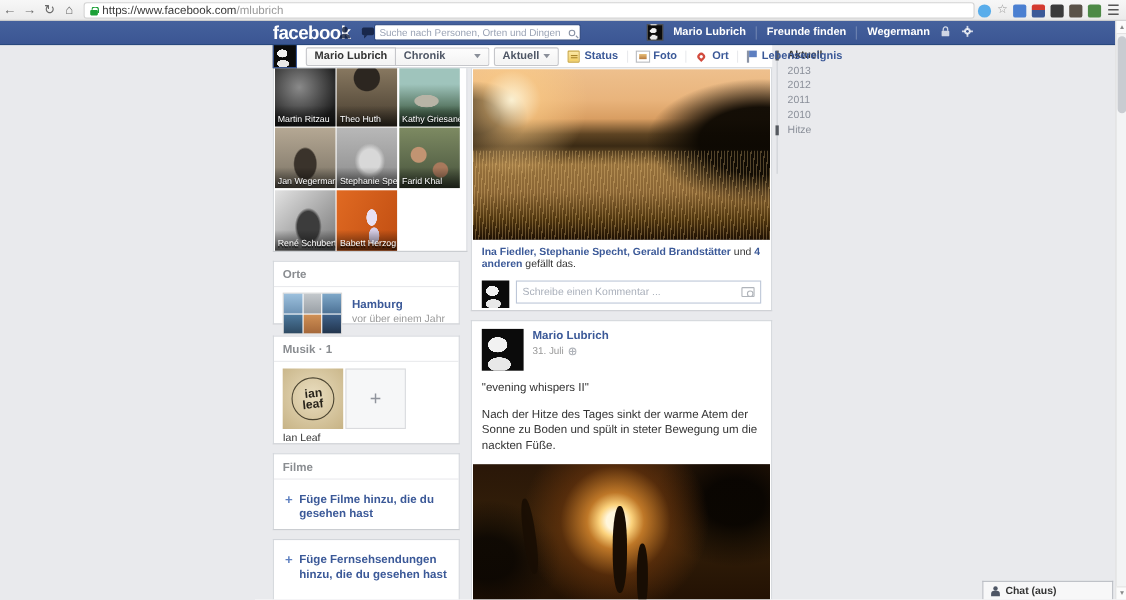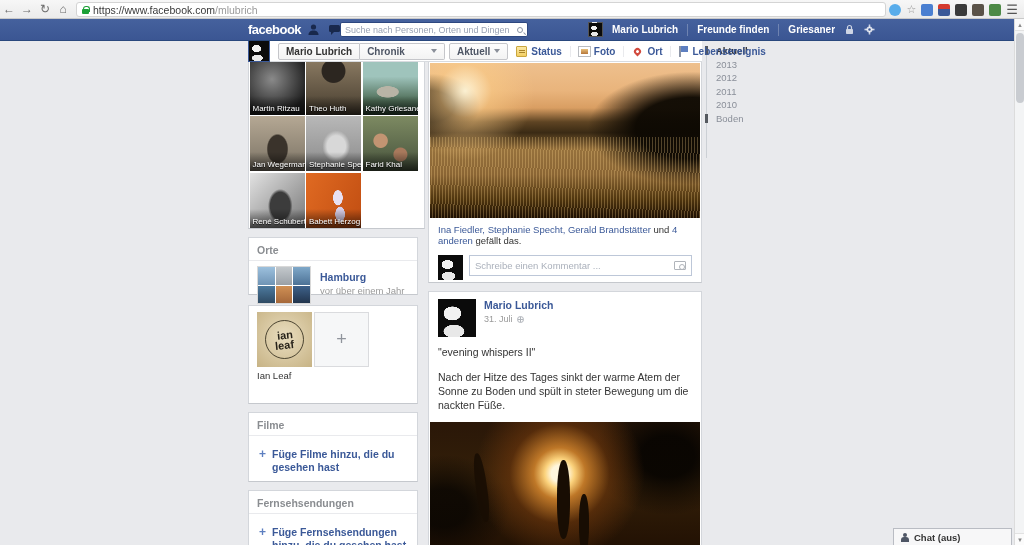--- a/index.html
+++ b/index.html
@@ -20,21 +20,21 @@
   .url-main { font-size:10.5px; color:#3a3a3a; }
   .url-path { font-size:10.5px; color:#9a9a9a; }
   .chrome-right { position:absolute; right:6px; top:0; height:19px; display:flex; align-items:center; gap:5px; }
   .ext { width:12px; height:12px; border-radius:2px; font-size:8px; color:#fff; text-align:center; line-height:12px; }
   .star { color:#9a9a9a; font-size:11px; line-height:19px; }
   .menu-glyph { color:#555; font-size:13px; line-height:19px; }
 
   
   .fb-navbar { position:absolute; left:0; top:19px; width:1014px; height:22px;
     background:linear-gradient(#45619d,#3b5693); border-bottom:1px solid #29487d; z-index:40; }
-  .fb-logo { position:absolute; left:248px; top:1px; color:#fff; font-size:13px; font-weight:bold;
+  .fb-logo { position:absolute; left:248px; top:1px; color:#fff; font-size:17px; font-weight:bold;
     letter-spacing:-0.5px; line-height:20px; cursor:pointer; }
   .fb-navicons { position:absolute; left:307px; top:4px; display:flex; gap:8px; }
   .fb-navicons svg { display:block; }
   .fb-search { position:absolute; left:340px; top:3px; width:188px; height:15px; background:#fff;
     border-radius:2px; border:1px solid #2d477f; display:flex; align-items:center; padding:0 4px; }
   .fb-search input { flex:1; border:none; outline:none; font-size:9px; color:#333; font-family:"Liberation Sans",sans-serif; background:transparent; }
   .fb-search input::placeholder { color:#9aa3b5; }
   .mag { width:6px; height:6px; border:1.4px solid #8a93a5; border-radius:50%; position:relative; flex:none; }
   .mag::after { content:""; position:absolute; left:5px; top:5px; width:3px; height:1.4px; background:#8a93a5; transform:rotate(45deg); }
   .fb-right { position:absolute; left:588px; top:0; height:21px; display:flex; align-items:center; gap:9px; }
@@ -132,21 +132,21 @@
       radial-gradient(circle at 13% 18%, rgba(255,246,216,0.95) 0%, rgba(252,205,135,0.55) 10%, rgba(252,195,125,0) 26%),
       radial-gradient(ellipse 55% 52% at 97% 42%, rgba(12,8,2,0.96) 38%, rgba(12,8,2,0) 70%),
       radial-gradient(ellipse 28% 32% at 0% 28%, rgba(18,12,4,0.92) 32%, rgba(18,12,4,0) 66%),
       linear-gradient(to bottom, #eec08d 0%, #e9b47c 18%, #d99e62 29%, #5e4423 38%, #3a2a14 45%, #96713c 56%, #8a6534 72%, #4f350e 88%, #1c0f03 100%); }
   .photo1 .grass { position:absolute; left:0; right:0; bottom:0; height:52%;
     background:repeating-linear-gradient(93deg, rgba(255,214,140,0.28) 0 1px, rgba(0,0,0,0) 1px 3px); }
   .post-actions { padding:6px 9px 5px; font-size:9.5px; color:#3b5998; border-bottom:1px solid #e9eaed; }
   .post-actions span { cursor:pointer; }
   .post-actions span + span::before { content:" · "; color:#999; cursor:default; }
   .likes-row { padding:5px 9px; font-size:9.5px; color:#333; }
-  .likes-row .blue { color:#3b5998; cursor:pointer; }
+  .likes-row .blue { color:#3b5998; cursor:pointer;font-weight:bold; }
   .comment-row { display:flex; gap:6px; padding:4px 9px 8px; align-items:flex-start; }
   .c-avatar { width:25px; height:25px; flex:none; }
   .comment-input { flex:1; height:21px; border:1px solid #bdc7d8; background:#fff; display:flex; align-items:center; padding:0 5px; }
   .comment-input input { flex:1; border:none; outline:none; font-size:9.5px; color:#333; background:transparent; font-family:"Liberation Sans",sans-serif; }
   .comment-input input::placeholder { color:#aab0bb; }
   .ic-cam { width:12px; height:9px; border:1px solid #b0b4ba; border-radius:1px; position:relative; flex:none; }
   .ic-cam::after { content:""; position:absolute; left:3.5px; top:1.5px; width:4px; height:4px; border:1px solid #b0b4ba; border-radius:50%; }
 
   .post2 { left:428px; top:291px; width:274px; height:300px; }
   .p2-head { display:flex; gap:8px; padding:7px 9px 4px; }
@@ -229,21 +229,21 @@
     <div class="fb-search">
       <input type="text" placeholder="Suche nach Personen, Orten und Dingen" style="">
       <span class="mag"></span>
     </div>
     <div class="fb-right">
       <span class="fb-avatar pfp"></span>
       <span class="lbl">Mario Lubrich</span>
       <span class="sep"></span>
       <span class="lbl">Freunde finden</span>
       <span class="sep"></span>
-      <span class="lbl">Griesaner</span>
+      <span class="lbl">Wegermann</span>
       <span><svg width="11" height="11" viewBox="0 0 11 11">
             <rect x="2" y="5" width="7" height="5" rx="0.8" fill="rgba(255,255,255,0.75)"></rect>
             <path d="M3.5 5V3.5a2 2 0 0 1 4 0V5" stroke="rgba(255,255,255,0.75)" stroke-width="1.2" fill="none"></path>
           </svg></span>
       <span><svg width="11" height="11" viewBox="0 0 11 11">
             <circle cx="5.5" cy="5.5" r="3" fill="rgba(255,255,255,0.75)"></circle>
             <rect x="4.7" y="0.5" width="1.6" height="10" fill="rgba(255,255,255,0.75)"></rect>
             <rect x="0.5" y="4.7" width="10" height="1.6" fill="rgba(255,255,255,0.75)"></rect>
             <circle cx="5.5" cy="5.5" r="1.2" fill="#3b5693"></circle>
           </svg></span>
@@ -283,21 +283,21 @@
     </div>
   </div>
 
   <div class="timeline-nav">
     <div class="tl-line"></div>
     <div class="tl-item active">Aktuell</div>
     <div class="tl-item">2013</div>
     <div class="tl-item">2012</div>
     <div class="tl-item">2011</div>
     <div class="tl-item">2010</div>
-    <div class="tl-item birth">Boden</div>
+    <div class="tl-item birth">Hitze</div>
   </div>
 
   <div class="card friends-card">
     <div class="fgrid">
       <div class="ftile f0">
           <span class="fname">Martin Ritzau</span>
         </div>
       <div class="ftile f1">
           <span class="fname">Theo Huth</span>
         </div>
@@ -334,20 +334,21 @@
           <i style="background:linear-gradient(#3e618a,#22354d)"></i>
       </div>
       <div>
         <div class="place-link">Hamburg</div>
         <div class="place-time">vor über einem Jahr</div>
       </div>
     </div>
   </div>
 
   <div class="card musik-card">
+    <div class="card-head">Musik · 1</div>
     <div class="mrow">
       <div class="album">
         <span class="t">ian</span>
         <span class="t">leaf</span>
       </div>
       <div class="plus-tile">
           <span>+</span>
         </div>
     </div>
     <div class="album-label">Ian Leaf</div>
@@ -355,21 +356,20 @@
 
   <div class="card filme-card">
     <div class="card-head">Filme</div>
     <div class="add-link">
       <span class="add-plus">+</span>
       <span>Füge Filme hinzu, die du gesehen hast</span>
     </div>
   </div>
 
   <div class="card tv-card">
-    <div class="card-head">Fernsehsendungen</div>
     <div class="add-link">
       <span class="add-plus">+</span>
       <span>Füge Fernsehsendungen hinzu, die du gesehen hast</span>
     </div>
   </div>
 
   <div class="card post1">
     <div class="photo1">
         <div class="grass"></div>
       </div>

